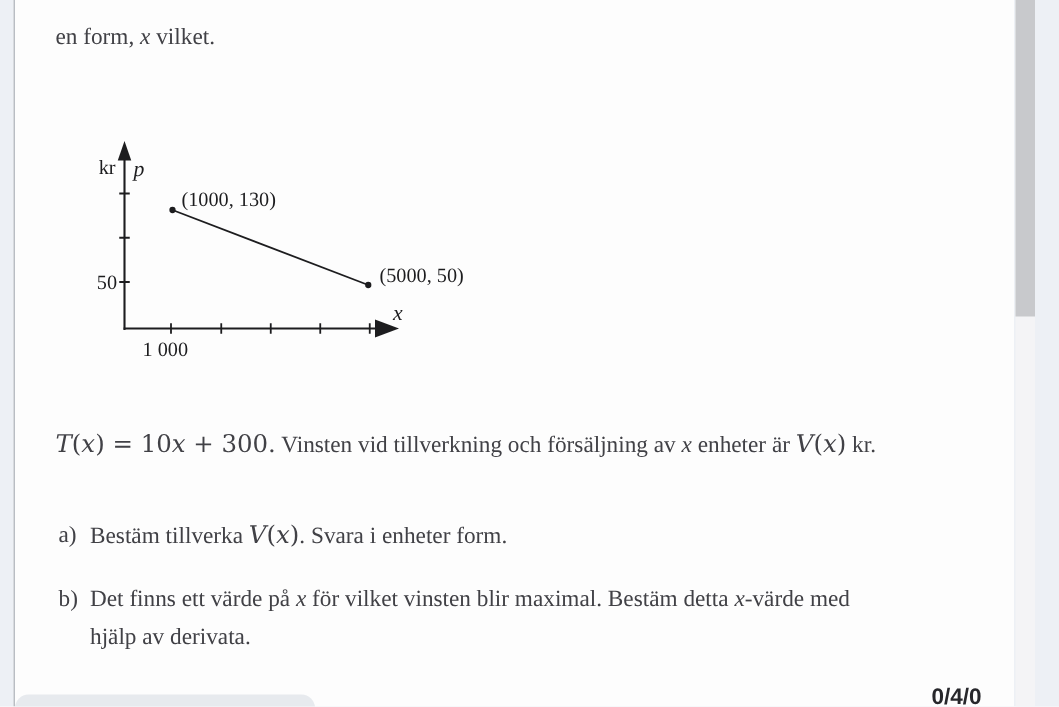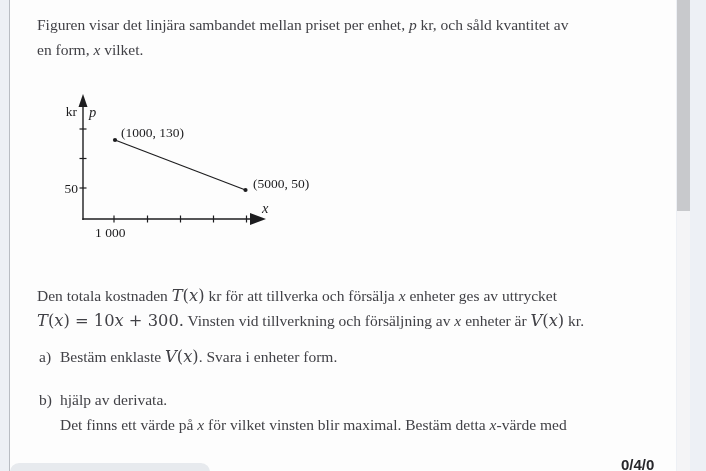--- a/index.html
+++ b/index.html
@@ -52,21 +52,20 @@
     position:absolute; left:690px; top:0; width:16px; height:471px;
     background:#edf0f5;
   }
 </style>
 </head>
 <body>
 
 <div class="card">
 
   <div class="para p1">
-      <div class="tline"><span>Figuren visar det linjära sambandet mellan priset per enhet, </span><span class="rs-i">p</span><span> kr, och såld kvantitet av</span></div>
       <div class="tline"><span>en form, </span><span class="rs-i">x</span><span> vilket.</span></div>
     </div>
 
   <svg class="graph" width="290" height="152" viewBox="0 0 290 152">
     <g>
       <line class="ink" x1="52" y1="8" x2="52" y2="128" stroke-width="1.4"></line>
       <polygon points="52,2 47.5,15 56.5,15" fill="#1d1d1f"></polygon>
       <line class="ink" x1="48.5" y1="37" x2="55.5" y2="37" stroke-width="1.2"></line>
       <line class="ink" x1="48.5" y1="66.5" x2="55.5" y2="66.5" stroke-width="1.2"></line>
       <line class="ink" x1="48.5" y1="96" x2="55.5" y2="96" stroke-width="1.2"></line>
@@ -88,36 +87,35 @@
     <text class="lbl" x="46" y="24" text-anchor="end">kr</text>
     <text class="var" x="58" y="25">p</text>
     <text class="lbl" x="90" y="45">(1000, 130)</text>
     <text class="lbl" x="222" y="96">(5000, 50)</text>
     <text class="lbl" x="47" y="100.5" text-anchor="end">50</text>
     <text class="lbl" x="64" y="145">1 000</text>
     <text class="var" x="231" y="121">x</text>
   </svg>
 
   <div class="para p2">
-      <div class="tline"><span>Den totala kostnaden </span><span class="rs-mi">T</span><span class="rs-m">(</span><span class="rs-mi">x</span><span class="rs-m">)</span><span> kr för att tillverka och försälja </span><span class="rs-i">x</span><span> enheter ges av uttrycket</span></div>
       <div class="tline"><span class="rs-mi">T</span><span class="rs-m">(</span><span class="rs-mi">x</span><span class="rs-m">) = 10</span><span class="rs-mi">x</span><span class="rs-m"> + 300.</span><span> Vinsten vid tillverkning och försäljning av </span><span class="rs-i">x</span><span> enheter är </span><span class="rs-mi">V</span><span class="rs-m">(</span><span class="rs-mi">x</span><span class="rs-m">)</span><span> kr.</span></div>
     </div>
 
   <div class="item item-a">
     <div class="item-label">a)</div>
     <div class="item-body">
-        <div class="tline"><span>Bestäm enklaste </span><span class="rs-mi">V</span><span class="rs-m">(</span><span class="rs-mi">x</span><span class="rs-m">)</span><span>. Svara i enheter form.</span></div>
+        <div class="tline"><span>Bestäm tillverka </span><span class="rs-mi">V</span><span class="rs-m">(</span><span class="rs-mi">x</span><span class="rs-m">)</span><span>. Svara i enheter form.</span></div>
       </div>
   </div>
 
   <div class="item item-b">
     <div class="item-label">b)</div>
     <div class="item-body">
+        <div class="tline"><span>Det finns ett värde på </span><span class="rs-i">x</span><span>  för vilket vinsten blir maximal. Bestäm detta </span><span class="rs-i">x</span><span>-värde med</span></div>
         <div class="tline"><span>hjälp av derivata.</span></div>
-        <div class="tline"><span>Det finns ett värde på </span><span class="rs-i">x</span><span>  för vilket vinsten blir maximal. Bestäm detta </span><span class="rs-i">x</span><span>-värde med</span></div>
       </div>
   </div>
 
   <div class="score">0/4/0</div>
 
   <div class="next-card-edge"></div>
 </div>
 
 <div class="scrollbar">
   <div class="scrollbar-thumb"></div>

